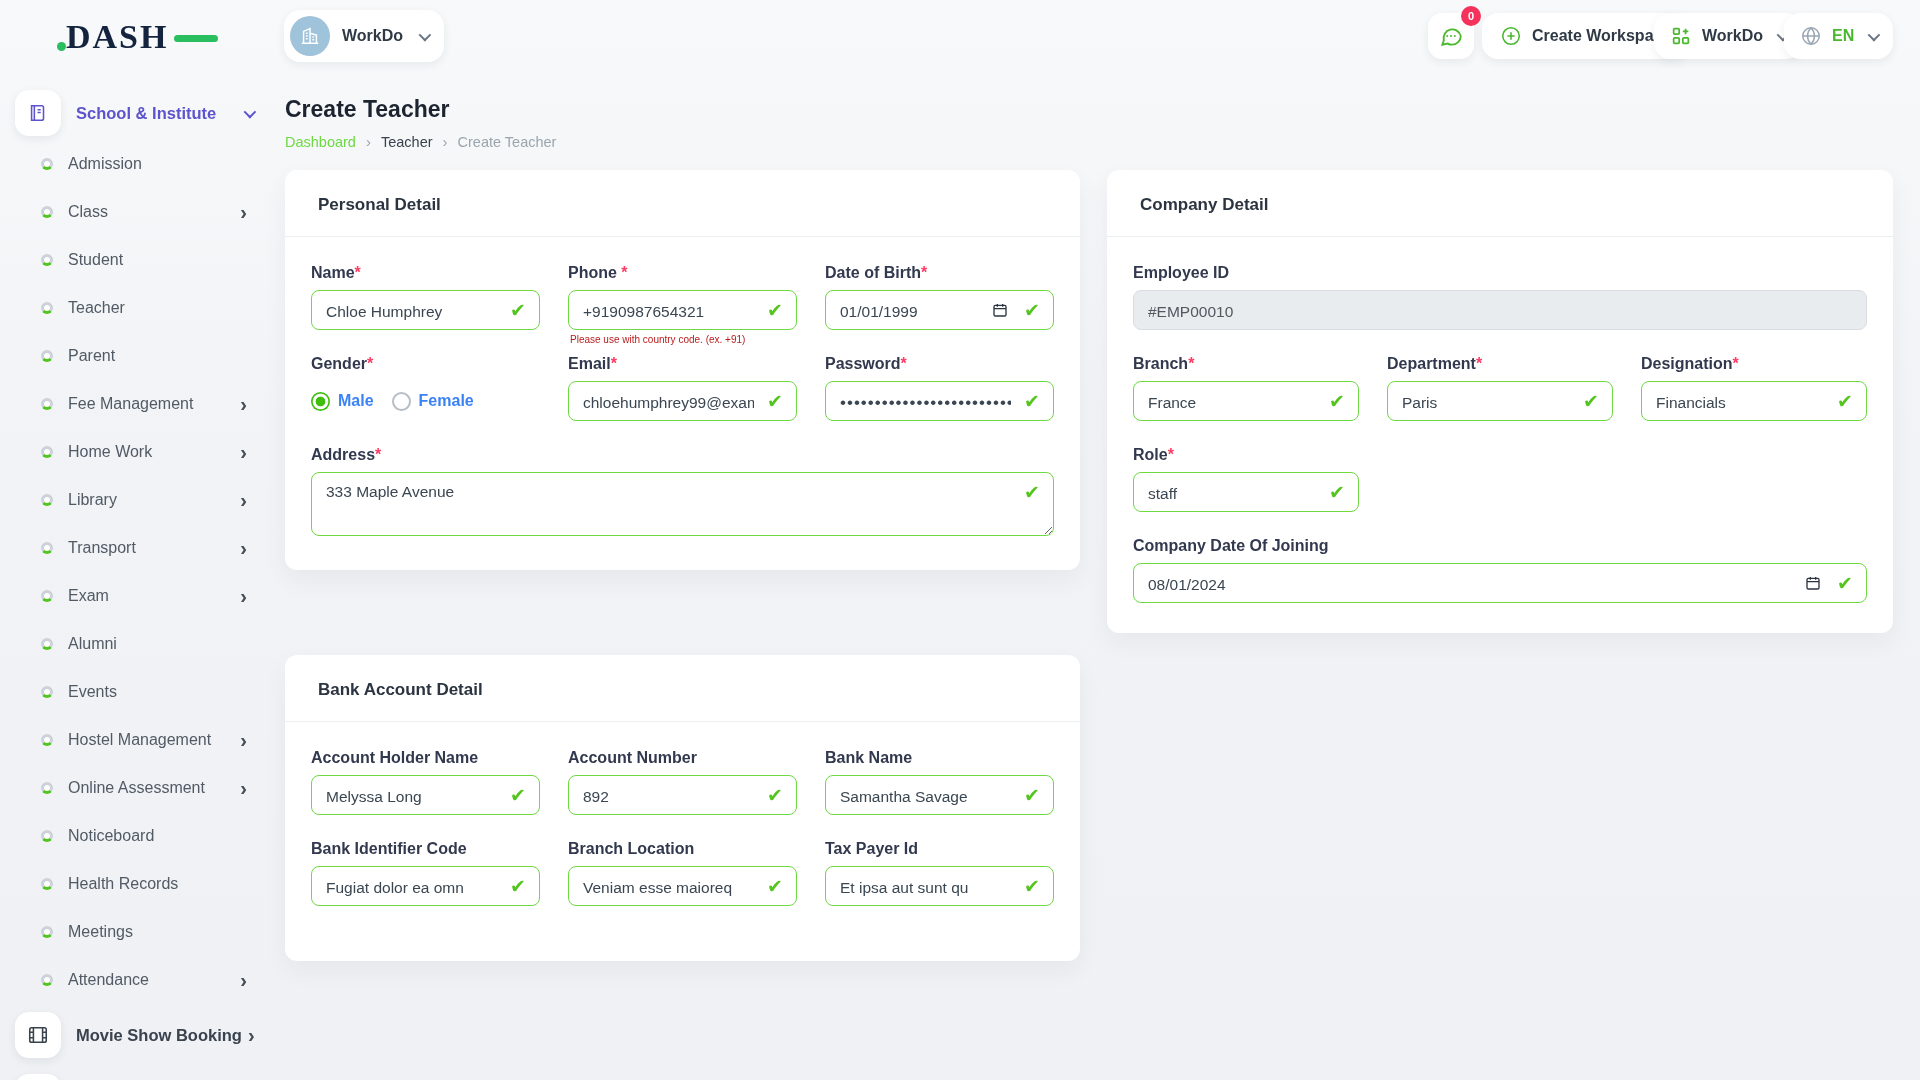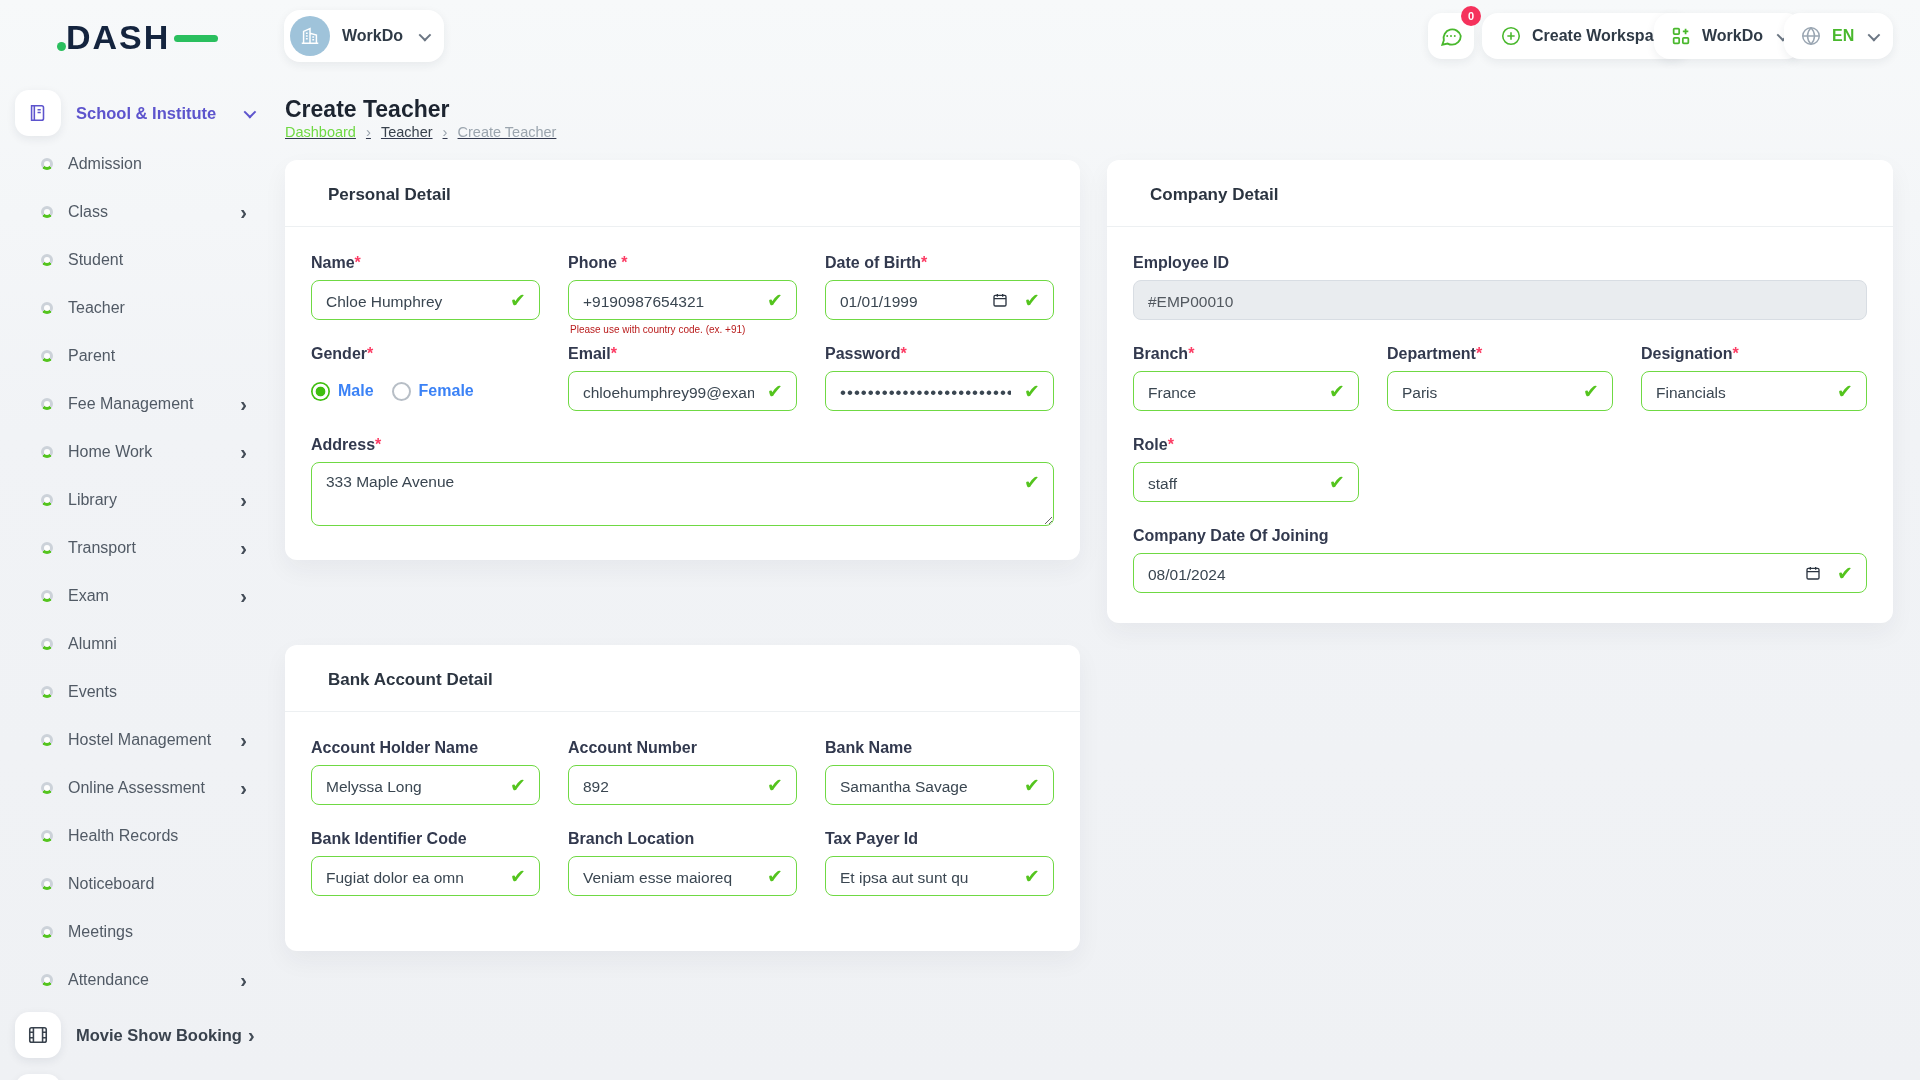--- a/index.html
+++ b/index.html
@@ -4,21 +4,21 @@
 <style>
   * { margin:0; padding:0; box-sizing:border-box; }
   html,body { width:1920px; height:1080px; overflow:hidden; }
   body {
     font-family: "Liberation Sans", "DejaVu Sans", sans-serif;
     background: linear-gradient(180deg,#f7f9fa 0%, #f1f3f6 40%, #eff1f4 100%);
     color:#32394e;
   }
   
   .header { position:absolute; left:0; top:0; width:1920px; height:76px; }
-  .logo { position:absolute; left:66px; top:18px; width:130px; height:40px; cursor:pointer; }
+  .logo { position:absolute; left:66px; top:18px; width:130px; height:40px; cursor:pointer;font-family:Liberation Serif, serif; }
   .logo-text { font-size:34px; font-weight:900; letter-spacing:2px; color:#14243e; }
   .logo-dot { position:absolute; left:-9px; bottom:7px; width:9px; height:9px; border-radius:50%; background:#2abf5e; }
   .logo-bar { position:absolute; right:-22px; top:17px; width:44px; height:7px; border-radius:4px; background:#2abf5e; }
   .pill { position:absolute; display:flex; align-items:center; background:#fff; border-radius:16px;
           box-shadow:0 3px 10px rgba(25,39,62,0.07); cursor:pointer; }
   .ws-pill { left:284px; top:10px; height:52px; padding:0 16px 0 6px; gap:12px; }
   .ws-avatar { width:40px; height:40px; border-radius:50%; background:#9fc3da; display:flex; align-items:center; justify-content:center; }
   .pill-label { font-size:16px; font-weight:600; color:#2f3a46; }
   .chev-down { width:9px; height:9px; border-right:2px solid #6b7683; border-bottom:2px solid #6b7683;
                transform:rotate(45deg) translateY(-2px); margin-left:4px; }
@@ -44,28 +44,28 @@
   .bullet-in { width:6px; height:6px; border-radius:50%; background:#fdfdfd; }
   .side-label { margin-left:15px; font-size:16px; color:#515a65; }
   .side-chev { margin-left:auto; font-size:20px; font-weight:600; color:#434c57; line-height:1; }
   .side-footer { display:flex; align-items:center; width:262px; margin-top:8px; cursor:pointer; }
   .side-footer-label { margin-left:15px; font-size:16.5px; font-weight:700; color:#39424d; }
   .side-footer .side-chev { margin-left:6px; }
   .partial-box { margin-top:16px; }
   
   .main { position:absolute; left:285px; top:96px; width:1608px; }
   .page-title { font-size:23px; font-weight:700; color:#1c2430; }
-  .breadcrumb { display:flex; align-items:center; gap:10px; font-size:14.5px;text-decoration:underline; }
+  .breadcrumb { display:flex; align-items:center; gap:10px; margin-top:10px; font-size:14.5px; }
   .bc-link { color:#6fd943; cursor:pointer; }
   .bc-mid { color:#39424d; cursor:pointer; }
   .bc-cur { color:#9ba5ae; }
   .bc-sep { color:#9ba5ae; font-size:15px; }
   .cards { display:grid; grid-template-columns:795px 786px; column-gap:27px; row-gap:22px; align-items:start; margin-top:20px; }
   .card { background:#fff; border-radius:12px; box-shadow:0 10px 24px rgba(30,41,59,0.05); }
-  .card-head { padding:25px 43px 21px; border-bottom:1px solid #edf0f2; }
+  .card-head { padding:25px 33px 21px; border-bottom:1px solid #edf0f2; }
   .card-title { font-size:17px; font-weight:700; color:#2b3440; }
   .card-body { padding:27px 26px 30px; }
   .fgrid { display:grid; grid-template-columns:1fr 1fr 1fr; column-gap:28px; }
   .fgroup { margin-bottom:25px; }
   .full { grid-column:1 / -1; }
   .flabel { display:block; font-size:16px; font-weight:600; color:#32394e; margin-bottom:8px; }
   .req { color:#fc3c64; }
   .field { position:relative; }
   .tinput { width:100%; height:40px; border:1.5px solid #6fd943; border-radius:8px; padding:4px 42px 0 14px;
             font-size:15.5px; color:#3a4651; font-family:inherit; background:#fff; outline:none; }
@@ -246,27 +246,27 @@
         <span class="bullet">
           <span class="bullet-in"></span>
         </span>
         <span class="side-label">Online Assessment</span>
         <span class="side-chev">›</span>
       </div>
       <div class="side-item">
         <span class="bullet">
           <span class="bullet-in"></span>
         </span>
+        <span class="side-label">Noticeboard</span>
+      </div>
+      <div class="side-item">
+        <span class="bullet">
+          <span class="bullet-in"></span>
+        </span>
         <span class="side-label">Health Records</span>
-      </div>
-      <div class="side-item">
-        <span class="bullet">
-          <span class="bullet-in"></span>
-        </span>
-        <span class="side-label">Noticeboard</span>
       </div>
       <div class="side-item">
         <span class="bullet">
           <span class="bullet-in"></span>
         </span>
         <span class="side-label">Meetings</span>
       </div>
       <div class="side-item">
         <span class="bullet">
           <span class="bullet-in"></span>

